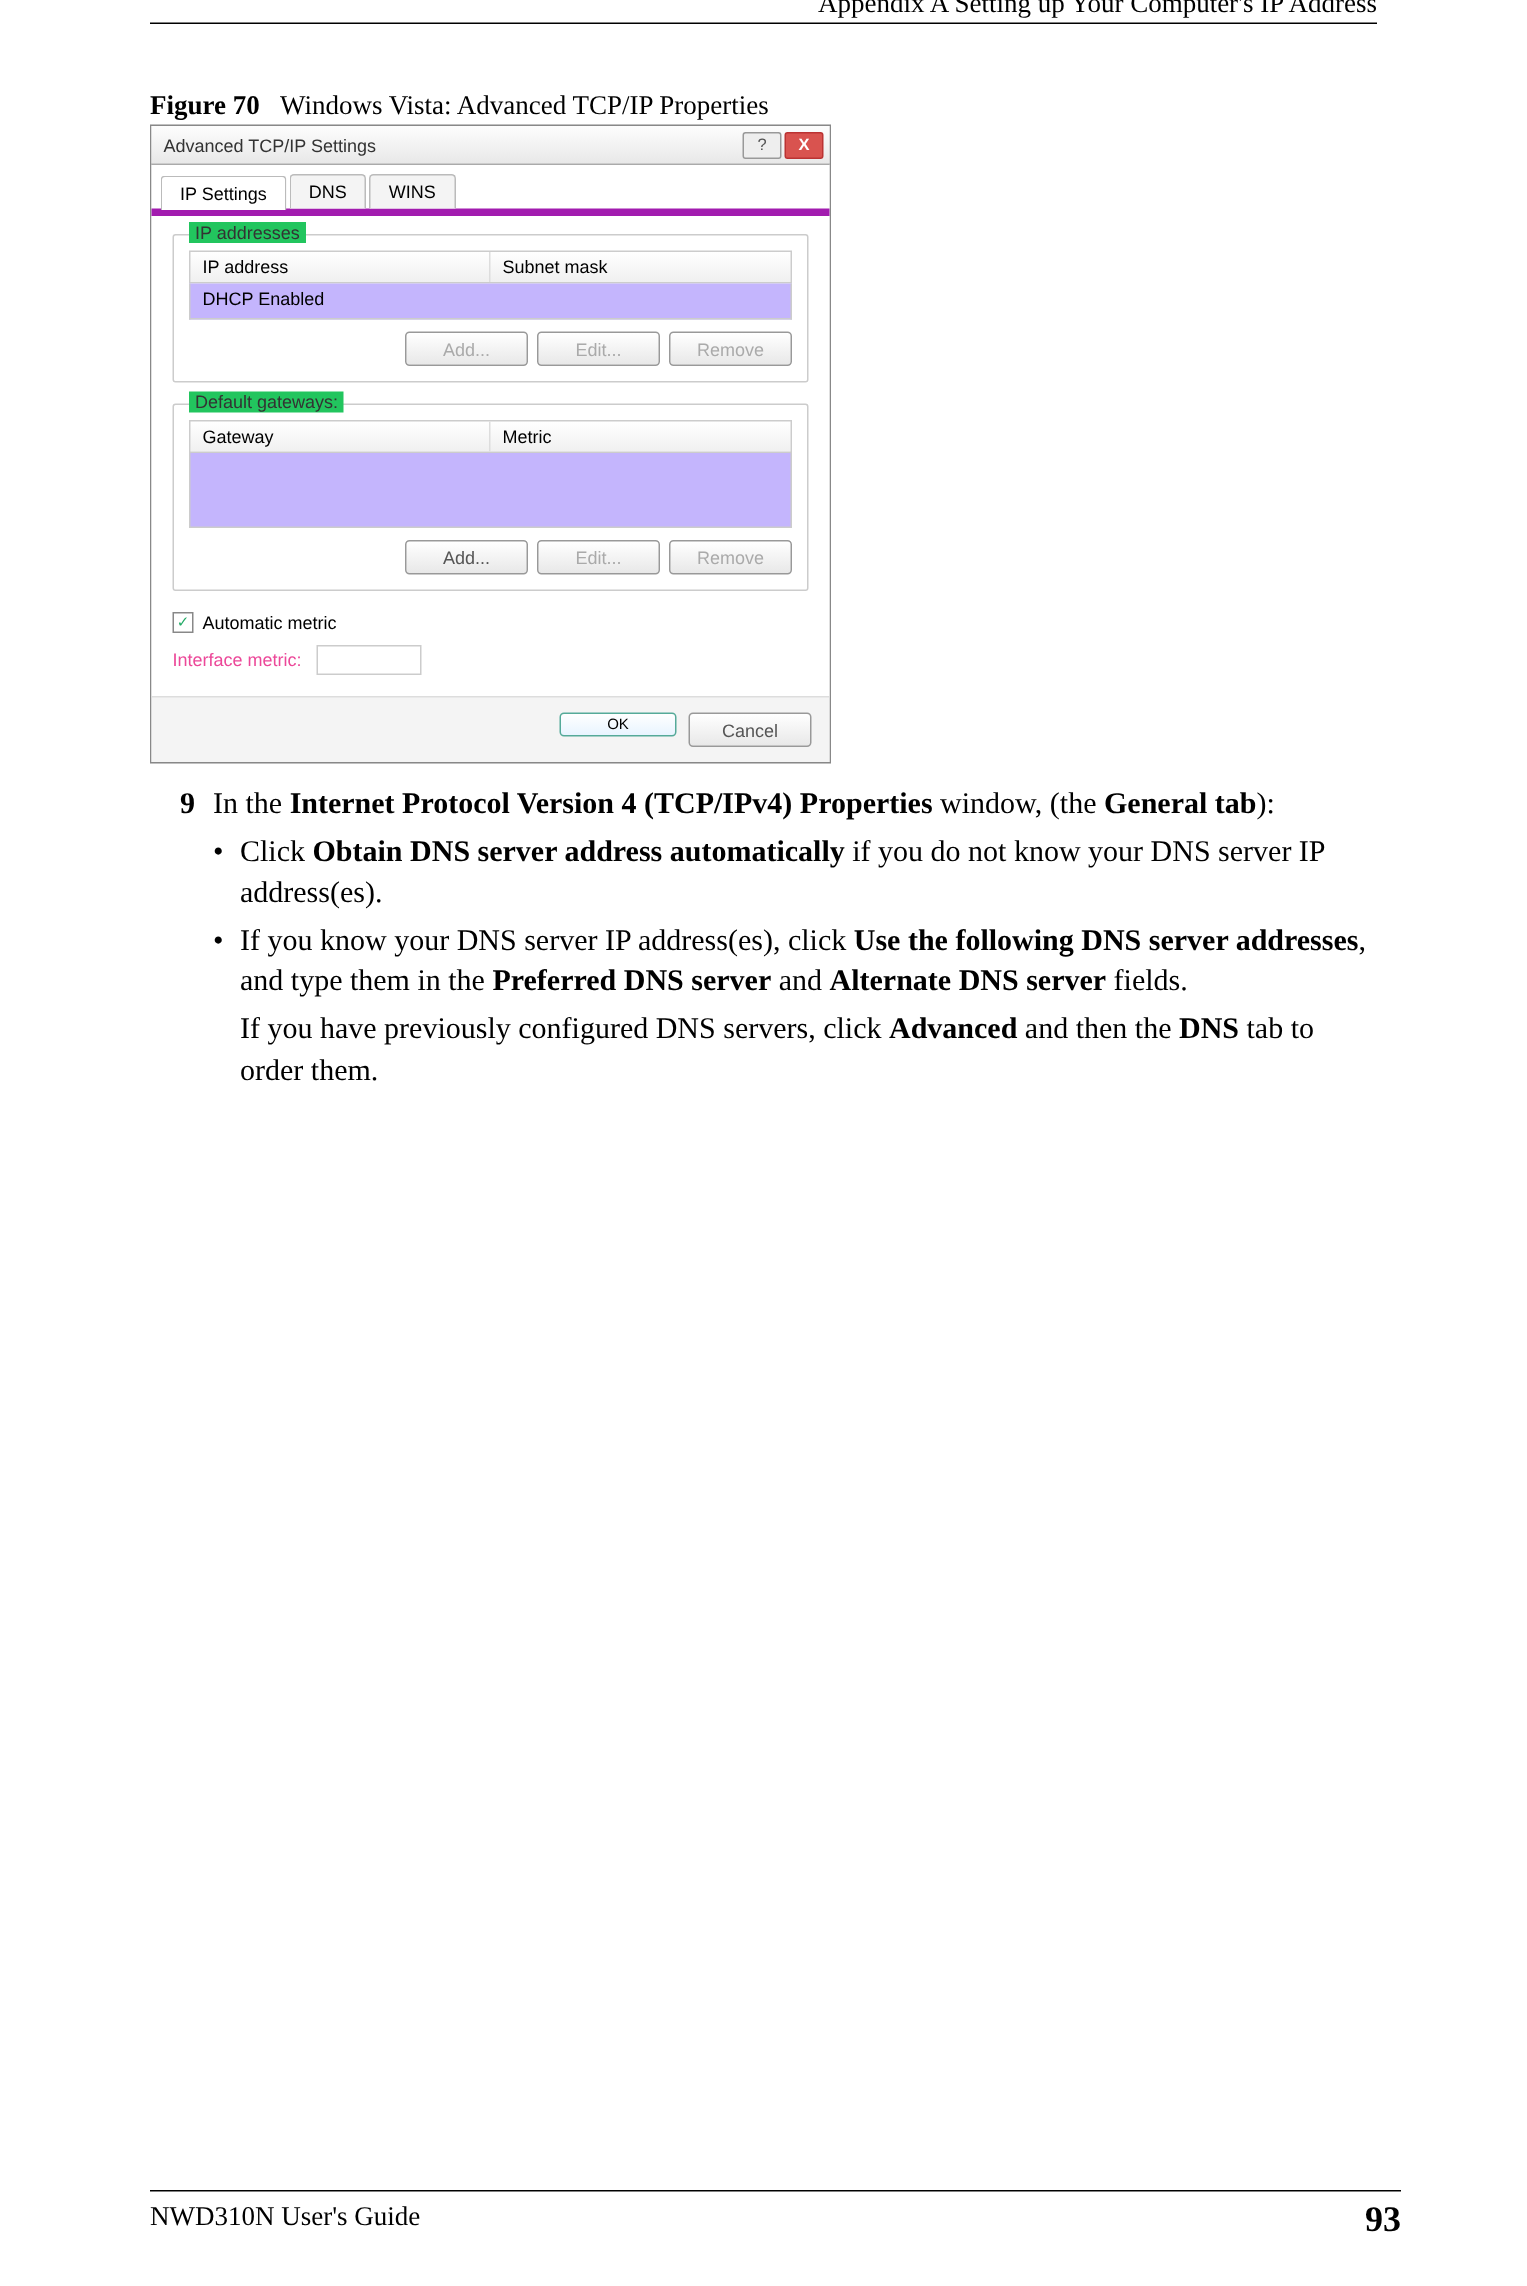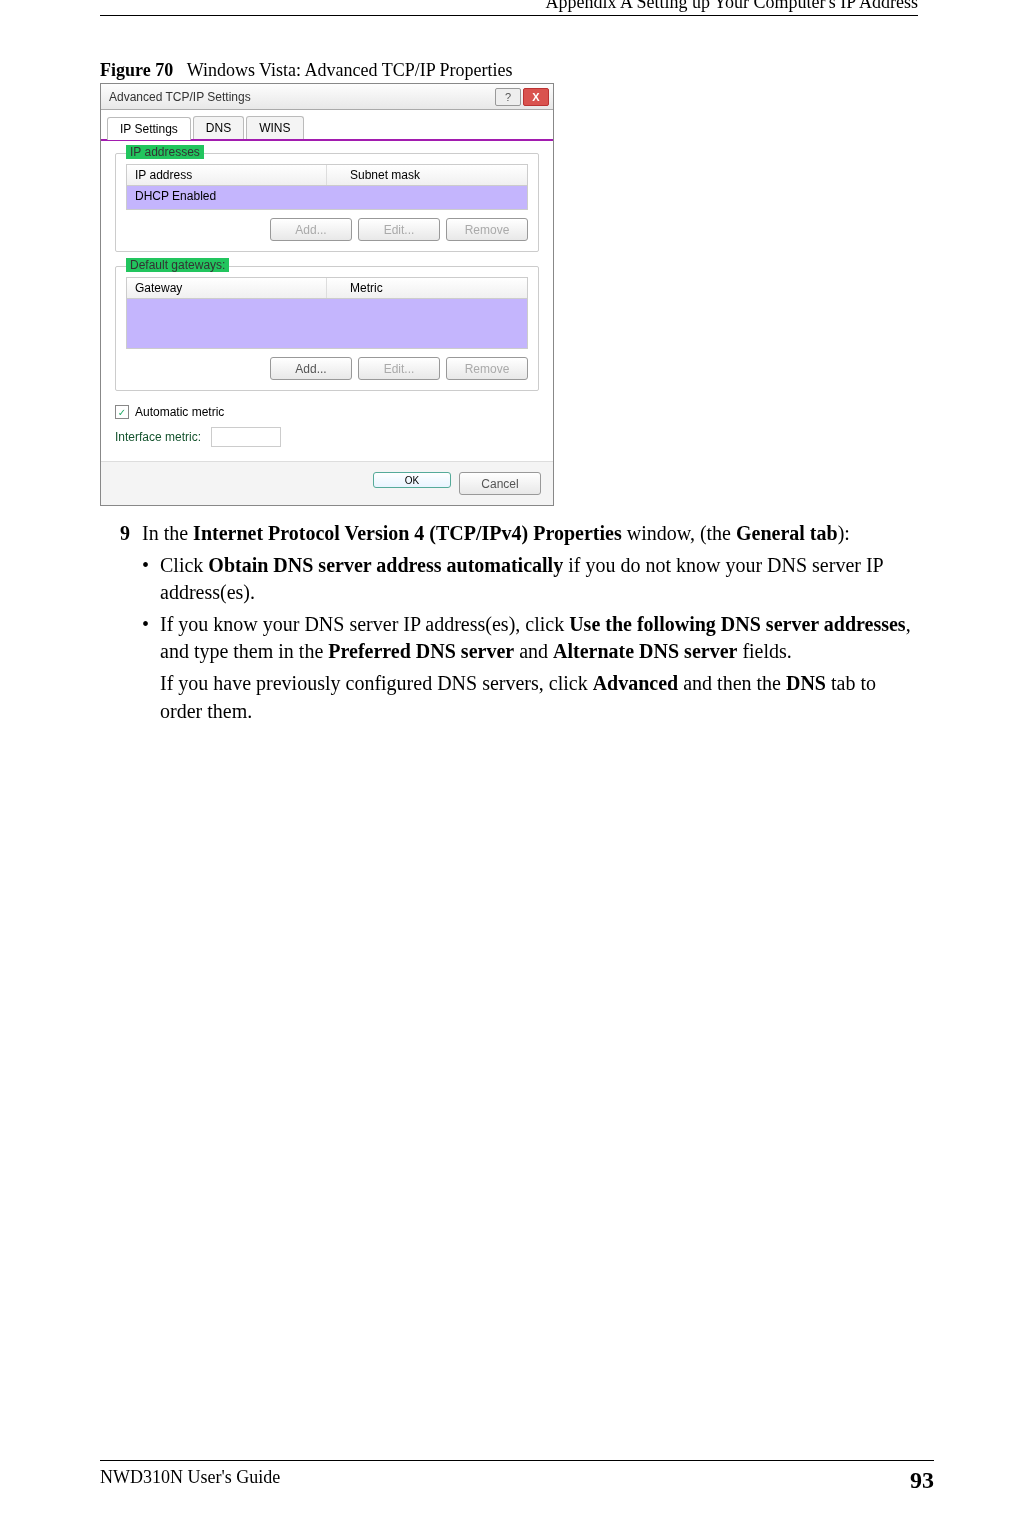--- a/index.html
+++ b/index.html
@@ -8,36 +8,36 @@
     .header-line { border-top: 1.5px solid #000; margin-bottom: 6px; }
     .header-title { text-align: right; font-size: 18px; margin-top: -28px; margin-bottom: 2px; }
     .figure-caption { font-size: 18px; margin-top: 44px; margin-bottom: 2px; }
     .figure-caption .fignum { font-weight: bold; }
     .dialog { width: 454px; border: 1px solid #888; font-family: Tahoma, sans-serif; font-size: 12px; background: #f4f4f4; }
     .titlebar { display: flex; align-items: center; background: linear-gradient(#fdfdfd,#e8e8e8); border-bottom: 1px solid #aaa; height: 26px; padding: 0 4px 0 8px; }
     .titlebar-text { flex: 1; color: #333; }
     .titlebar-btns { display: flex; gap: 2px; }
     .titlebar-btn { width: 26px; height: 18px; border: 1px solid #999; background: #eee; border-radius: 2px; display: flex; align-items: center; justify-content: center; font-size: 11px; color: #555; }
     .close-btn { background: #d9534f; color: #fff; border-color: #b33; font-weight: bold; }
-    .tabs { display: flex; padding: 6px 6px 0 6px; background: #fff; border-bottom: 2px solid #a21caf; }
+    .tabs { display: flex; padding: 6px 6px 0 6px; background: #fff; border-bottom: 5px solid #a21caf; }
     .tab { padding: 4px 12px; border: 1px solid #bbb; border-bottom: none; background: #f4f4f4; margin-right: 2px; border-radius: 3px 3px 0 0; font-size: 12px; }
     .tab.active { background: #fff; position: relative; top: 1px; }
     .tab-body { background: #fff; padding: 12px 14px 14px 14px; }
     .groupbox { border: 1px solid #ccc; border-radius: 2px; padding: 10px 10px 10px 10px; margin-bottom: 14px; position: relative; }
     .groupbox-title { position: absolute; top: -9px; left: 10px; background: #22c55e; padding: 0 4px; font-size: 12px; color: #333; }
-    .listhead { display: flex; border: 1px solid #ccc; background: linear-gradient(#fff,#f0f0f0); gap: 15px; }
+    .listhead { display: flex; border: 1px solid #ccc; background: linear-gradient(#fff,#f0f0f0); }
     .listhead .col { padding: 3px 8px; font-size: 12px; border-right: 1px solid #ddd; }
     .listbody { border: 1px solid #ccc; border-top: none; min-height: 24px; padding: 3px 8px; font-size: 12px; background: #c4b5fd; }
     .btnrow { display: flex; justify-content: flex-end; gap: 6px; margin-top: 8px; }
     .vbtn { width: 82px; height: 23px; border: 1px solid #999; background: linear-gradient(#fff,#e8e8e8); border-radius: 3px; font-size: 12px; color: #555; display: flex; align-items: center; justify-content: center; }
     .vbtn.disabled { color: #aaa; }
     .chkrow { display: flex; align-items: center; gap: 6px; margin: 4px 0 8px 0; }
     .chk { width: 14px; height: 14px; border: 1px solid #888; background: #fff; display: flex; align-items: center; justify-content: center; font-size: 10px; color: #2a6; }
     .metricrow { display: flex; align-items: center; gap: 10px; }
-    .metricrow .lbl { color: #14532d; font-size: 12px; }
+    .metricrow .lbl { color: #ec4899; font-size: 12px; }
     .metricinput { width: 70px; height: 20px; border: 1px solid #ccc; background: #fff; }
     .dlg-footer { display: flex; justify-content: flex-end; gap: 8px; padding: 10px 12px; border-top: 1px solid #ddd; background: #f4f4f4; }
     .ok-btn { width: 78px; height: 16px; border: 1px solid #5a9; background: linear-gradient(#fff,#e8f4ff); border-radius: 3px; font-size: 10px; display:flex;align-items:center;justify-content:center; }
     .instructions { margin-top: 14px; font-size: 20px; line-height: 1.38; }
     .step { display: flex; margin-bottom: 4px; }
     .stepnum { font-weight: bold; width: 30px; text-align: right; margin-right: 12px; }
     .steptext { flex: 1; }
     .bullet { display: flex; margin-left: 42px; margin-bottom: 4px; }
     .bullet-dot { width: 18px; }
     .bullet-text { flex: 1; }

